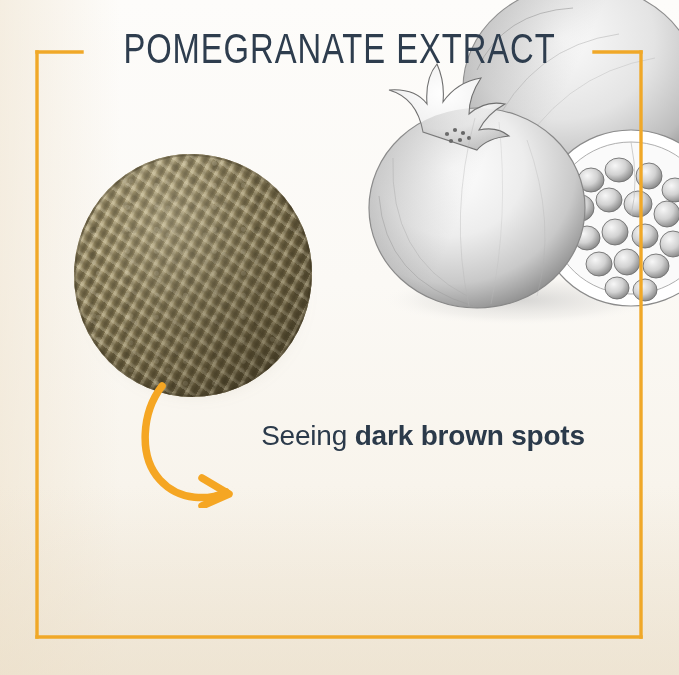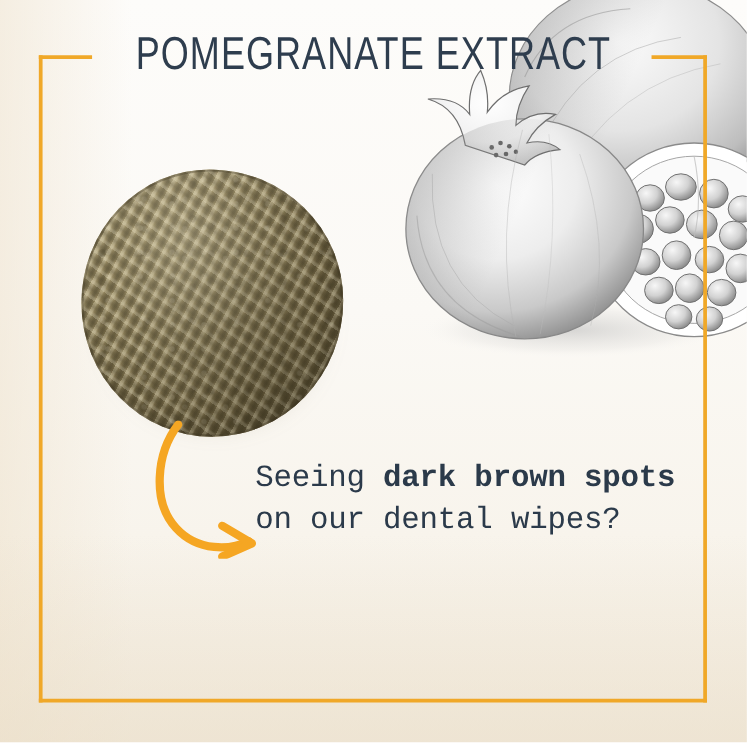--- a/index.html
+++ b/index.html
@@ -156,26 +156,26 @@
     transform-origin: 50% 50%;
     white-space: nowrap;
   }
 
   
   .copy {
     position: absolute;
     left: 232px;
     top: 417px;
     width: 382px;
+    text-align: center;
     color: #2b3a4a;
     font-size: 28px;
     line-height: 38px;
     font-weight: 400;
     letter-spacing: -0.2px;
-    font-family: Liberation Mono, monospace;
   }
   .copy b { font-weight: 700; }
   .copy .line { display: block; }
 
   
   .arrow {
     position: absolute;
     left: 136px;
     top: 382px;
     width: 120px;
@@ -318,16 +318,15 @@
 
         <path d="M594 52 H641"></path>
       </g>
     </svg>
   </div>
 
   <div class="title">POMEGRANATE EXTRACT</div>
 
   <div class="copy">
     <span class="line"><span>Seeing </span><b>dark brown spots</b></span>
-    <span class="line">on our dental wipes?</span>
   </div>
 
 </div>
 
 </body></html>

